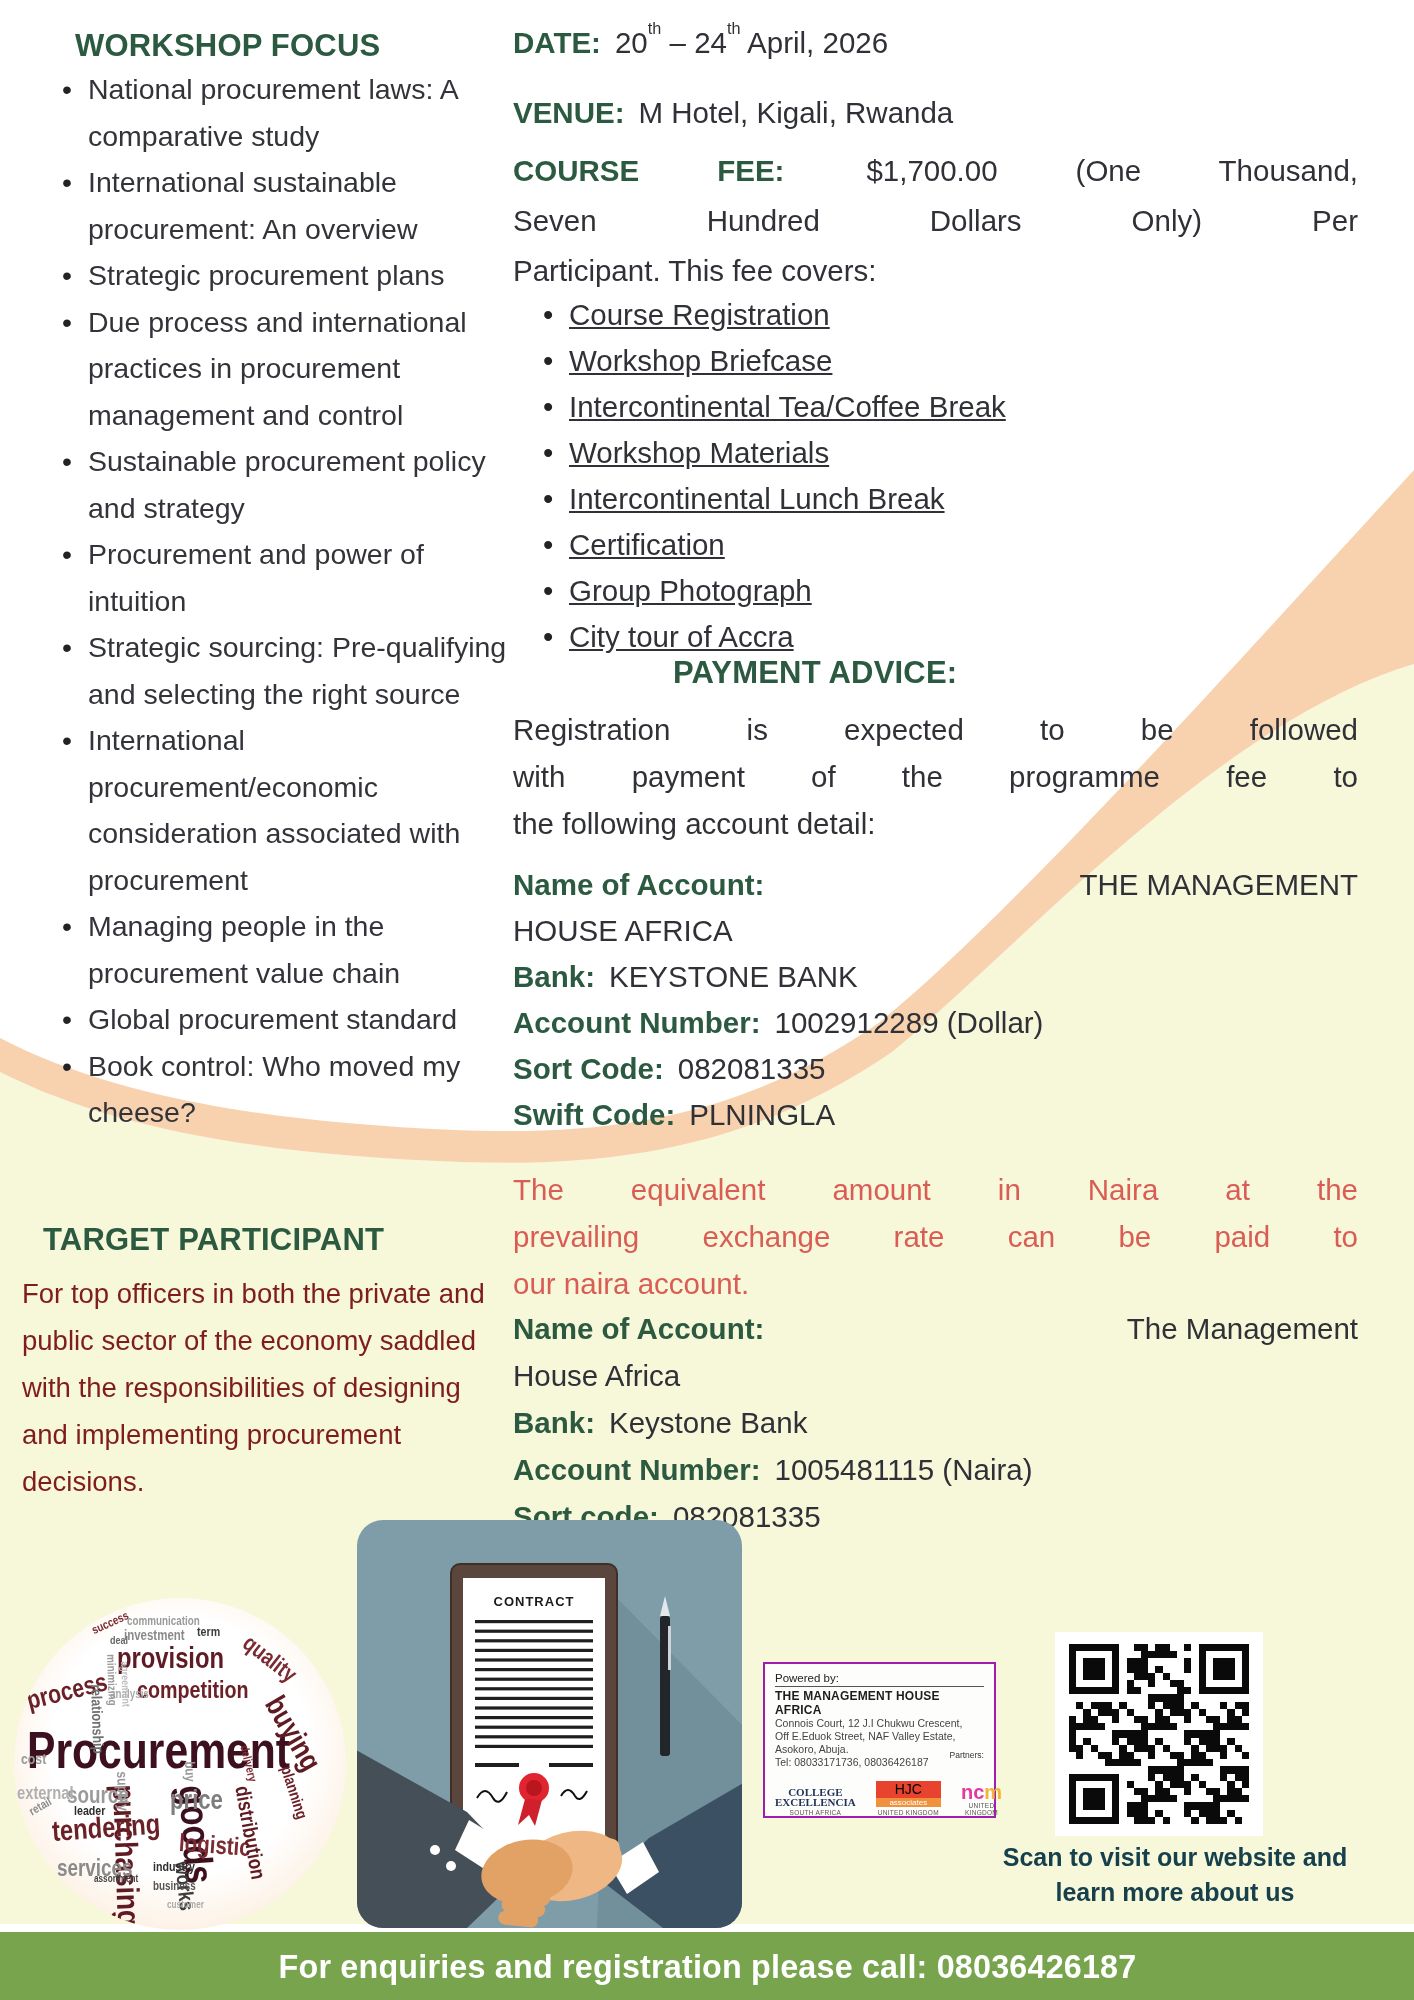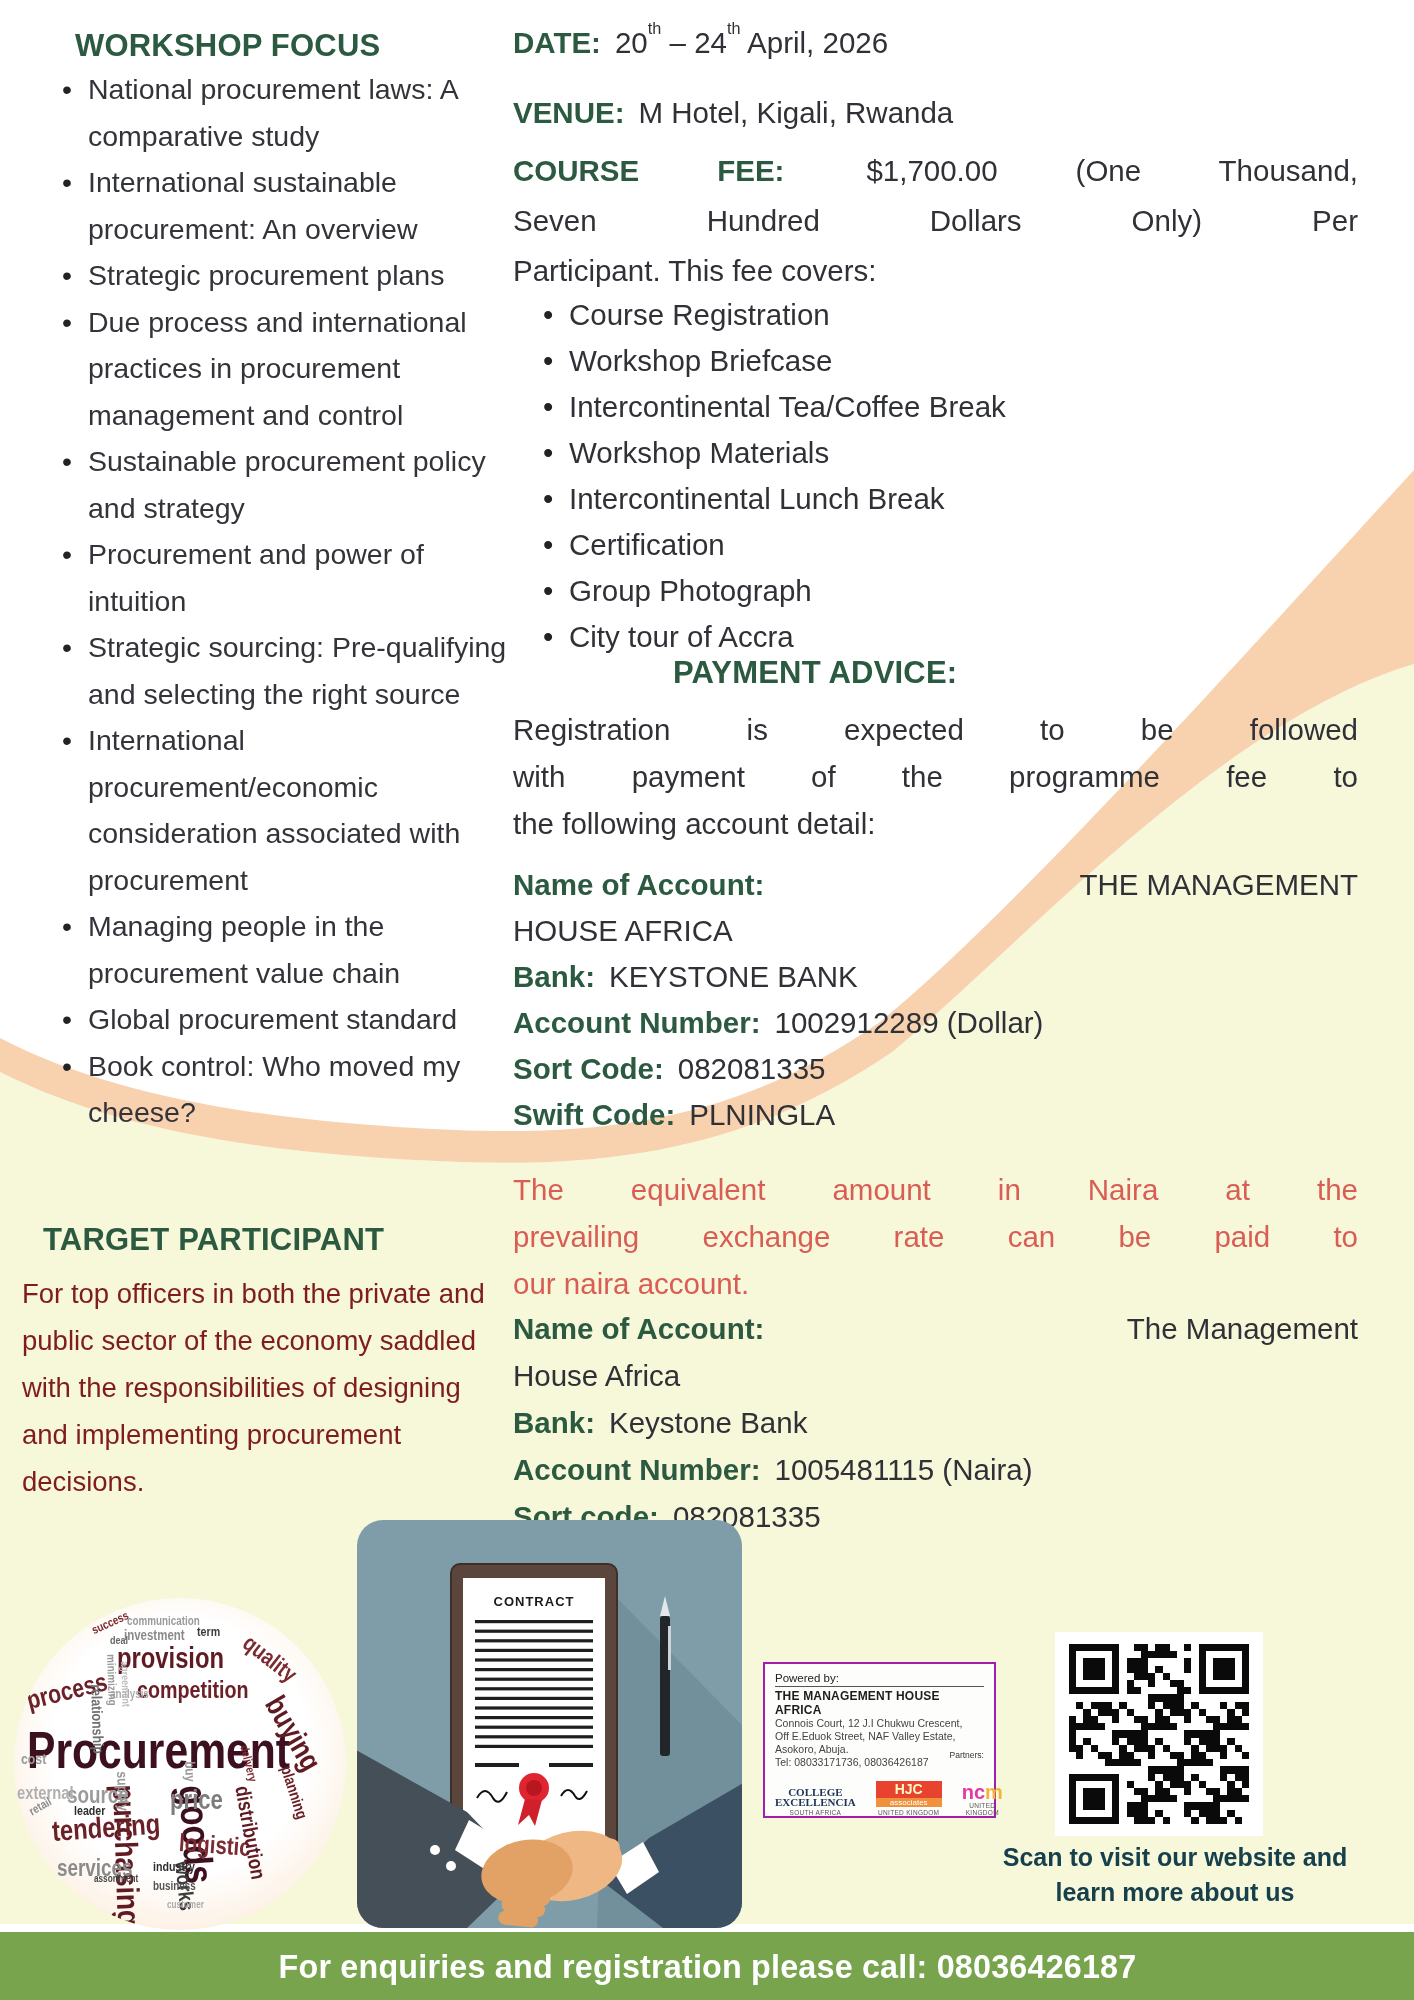--- a/index.html
+++ b/index.html
@@ -20,21 +20,21 @@
   #target-title{left:43px;top:1222px;}
   #target-para{left:22px;top:1270px;width:492px;font-size:27.5px;line-height:47px;color:#7f1d1d;}
 
   
   #rcol{left:513px;top:0;width:845px;}
   .rline{position:absolute;width:845px;font-size:29.5px;color:#2f3137;}
   .lab{font-weight:bold;color:#2c5a41;margin-right:14px;}
   .jl{text-align:justify;text-align-last:justify;}
   #fee-block div{height:50px;}
   #fee-bullets{position:absolute;left:30px;top:292px;width:790px;font-size:29.5px;line-height:46px;color:#2f3137;}
-  #fee-bullets .li{position:relative;padding-left:26px;}
+  #fee-bullets .li{position:relative;padding-left:26px;text-decoration:underline;}
   #fee-bullets .li::before{content:"•";position:absolute;left:0;color:#232323;}
   #pay-title{position:absolute;left:160px;top:655px;font-size:31px;}
   #pay-para{top:706px;line-height:47px;}
   .acct-row{display:flex;justify-content:space-between;}
   #red-note{top:1166px;line-height:47px;color:#d95d54;}
   #red-note .jl{color:#d95d54;}
   .rows46 > div{height:46px;}
   .rows47 > div{height:47px;}
 
   
@@ -46,21 +46,21 @@
   #powered-box{left:763px;top:1662px;width:233px;height:156px;background:#fdfdfb;border:2px solid #a21caf;
     padding:8px 10px;box-sizing:border-box;font-size:11px;color:#3a3a3a;}
   #powered-box .pb-title{font-size:11.5px;color:#222;border-bottom:1px solid #555;padding-bottom:2px;margin-bottom:2px;}
   #powered-box .pb-name{font-weight:bold;font-size:12px;color:#1d1d1d;letter-spacing:.2px;}
   #powered-box .pb-addr{font-size:10.5px;line-height:13px;color:#444;}
   #powered-box .pb-partners{position:absolute;right:10px;top:86px;font-size:8.5px;color:#333;}
   .logo-row{display:flex;align-items:flex-end;gap:20px;margin-top:12px;}
   .logo{text-align:center;}
   .logo .cap{font-size:6.5px;color:#555;margin-top:2px;letter-spacing:.3px;}
   .logo-ce .m1{font-family:"Liberation Serif",serif;font-size:11px;color:#20345a;font-weight:bold;line-height:10px;}
-  .logo-hjc .m1{background:#e8432e;color:#fef9c3;font-weight:bold;font-size:14px;padding:1px 19px;line-height:15px;}
+  .logo-hjc .m1{background:#e8432e;color:#000000;font-weight:normal;font-size:14px;padding:1px 19px;line-height:15px;}
   .logo-hjc .m2{background:#f0923d;color:#fff;font-size:8px;line-height:9px;}
   .logo-ncm .m1{font-weight:bold;font-size:20px;line-height:16px;color:#e5399f;}
   .logo-ncm .m1 b{color:#f2b636;}
 
   #qr-box{left:1055px;top:1632px;width:208px;height:204px;background:#ffffff;display:flex;align-items:center;justify-content:center;}
   #qr-caption{left:975px;top:1840px;width:400px;text-align:center;font-weight:bold;color:#17404d;font-size:25px;line-height:35px;}
 
   #footer-bar{left:0;top:1932px;width:1414px;height:68px;background:#77a44d;display:flex;align-items:center;justify-content:center;}
   #footer-bar .ft{color:#ffffff;font-weight:bold;font-size:34px;transform:scaleX(.95);letter-spacing:.2px;}
 

